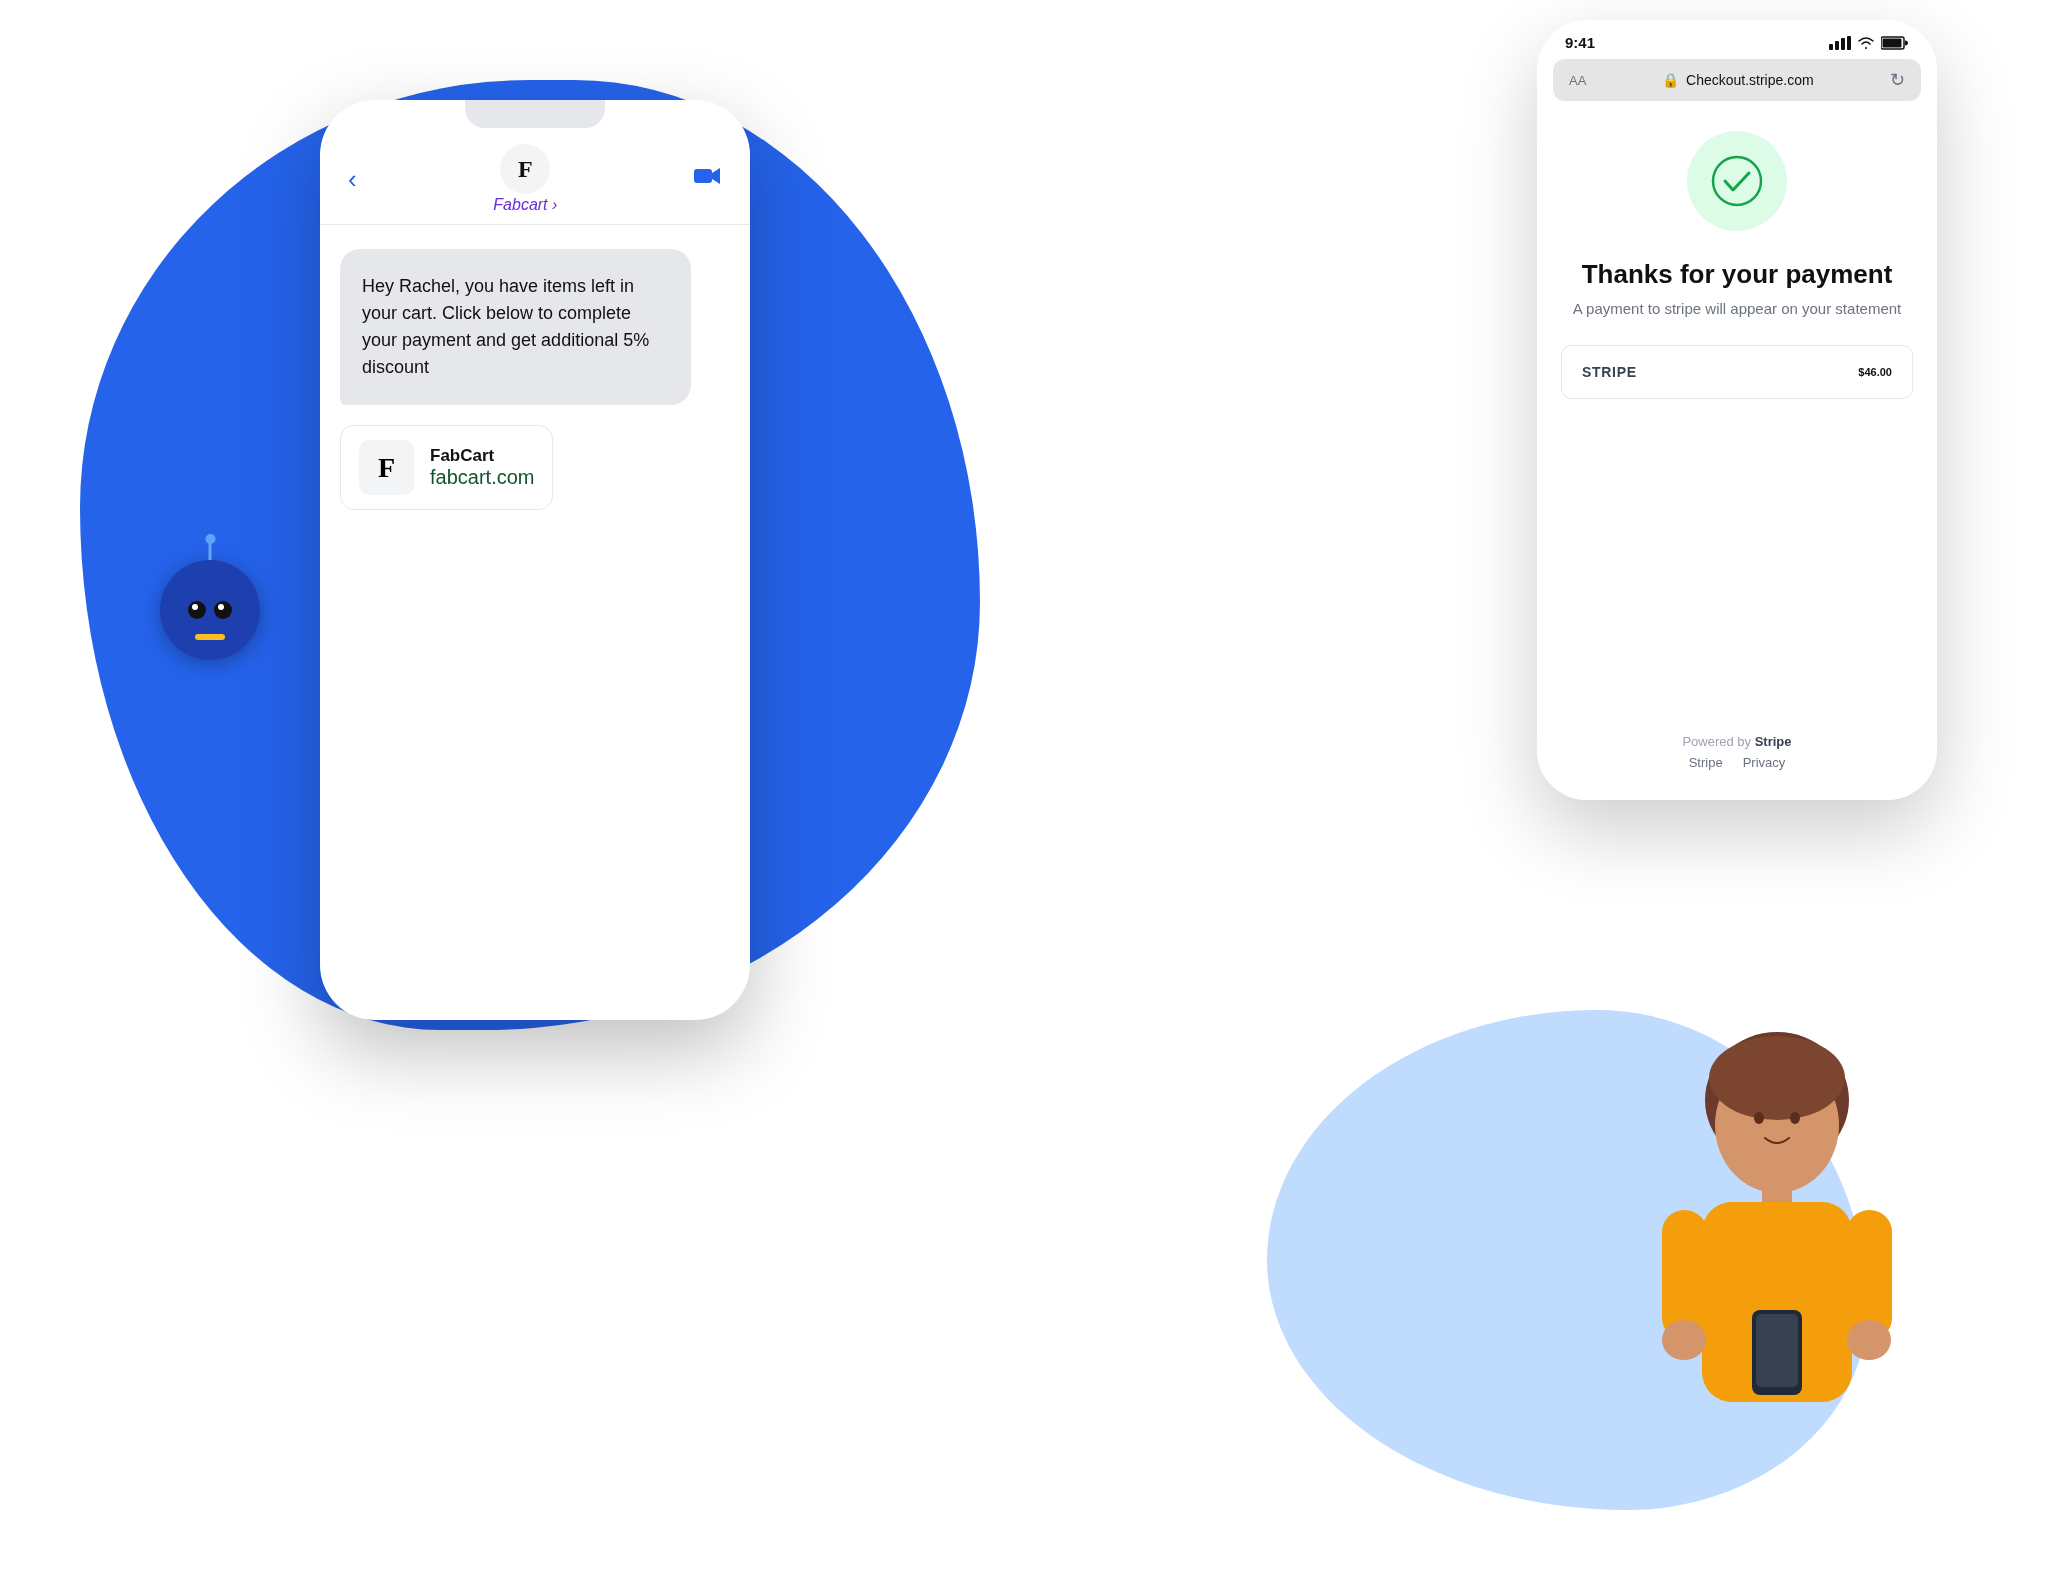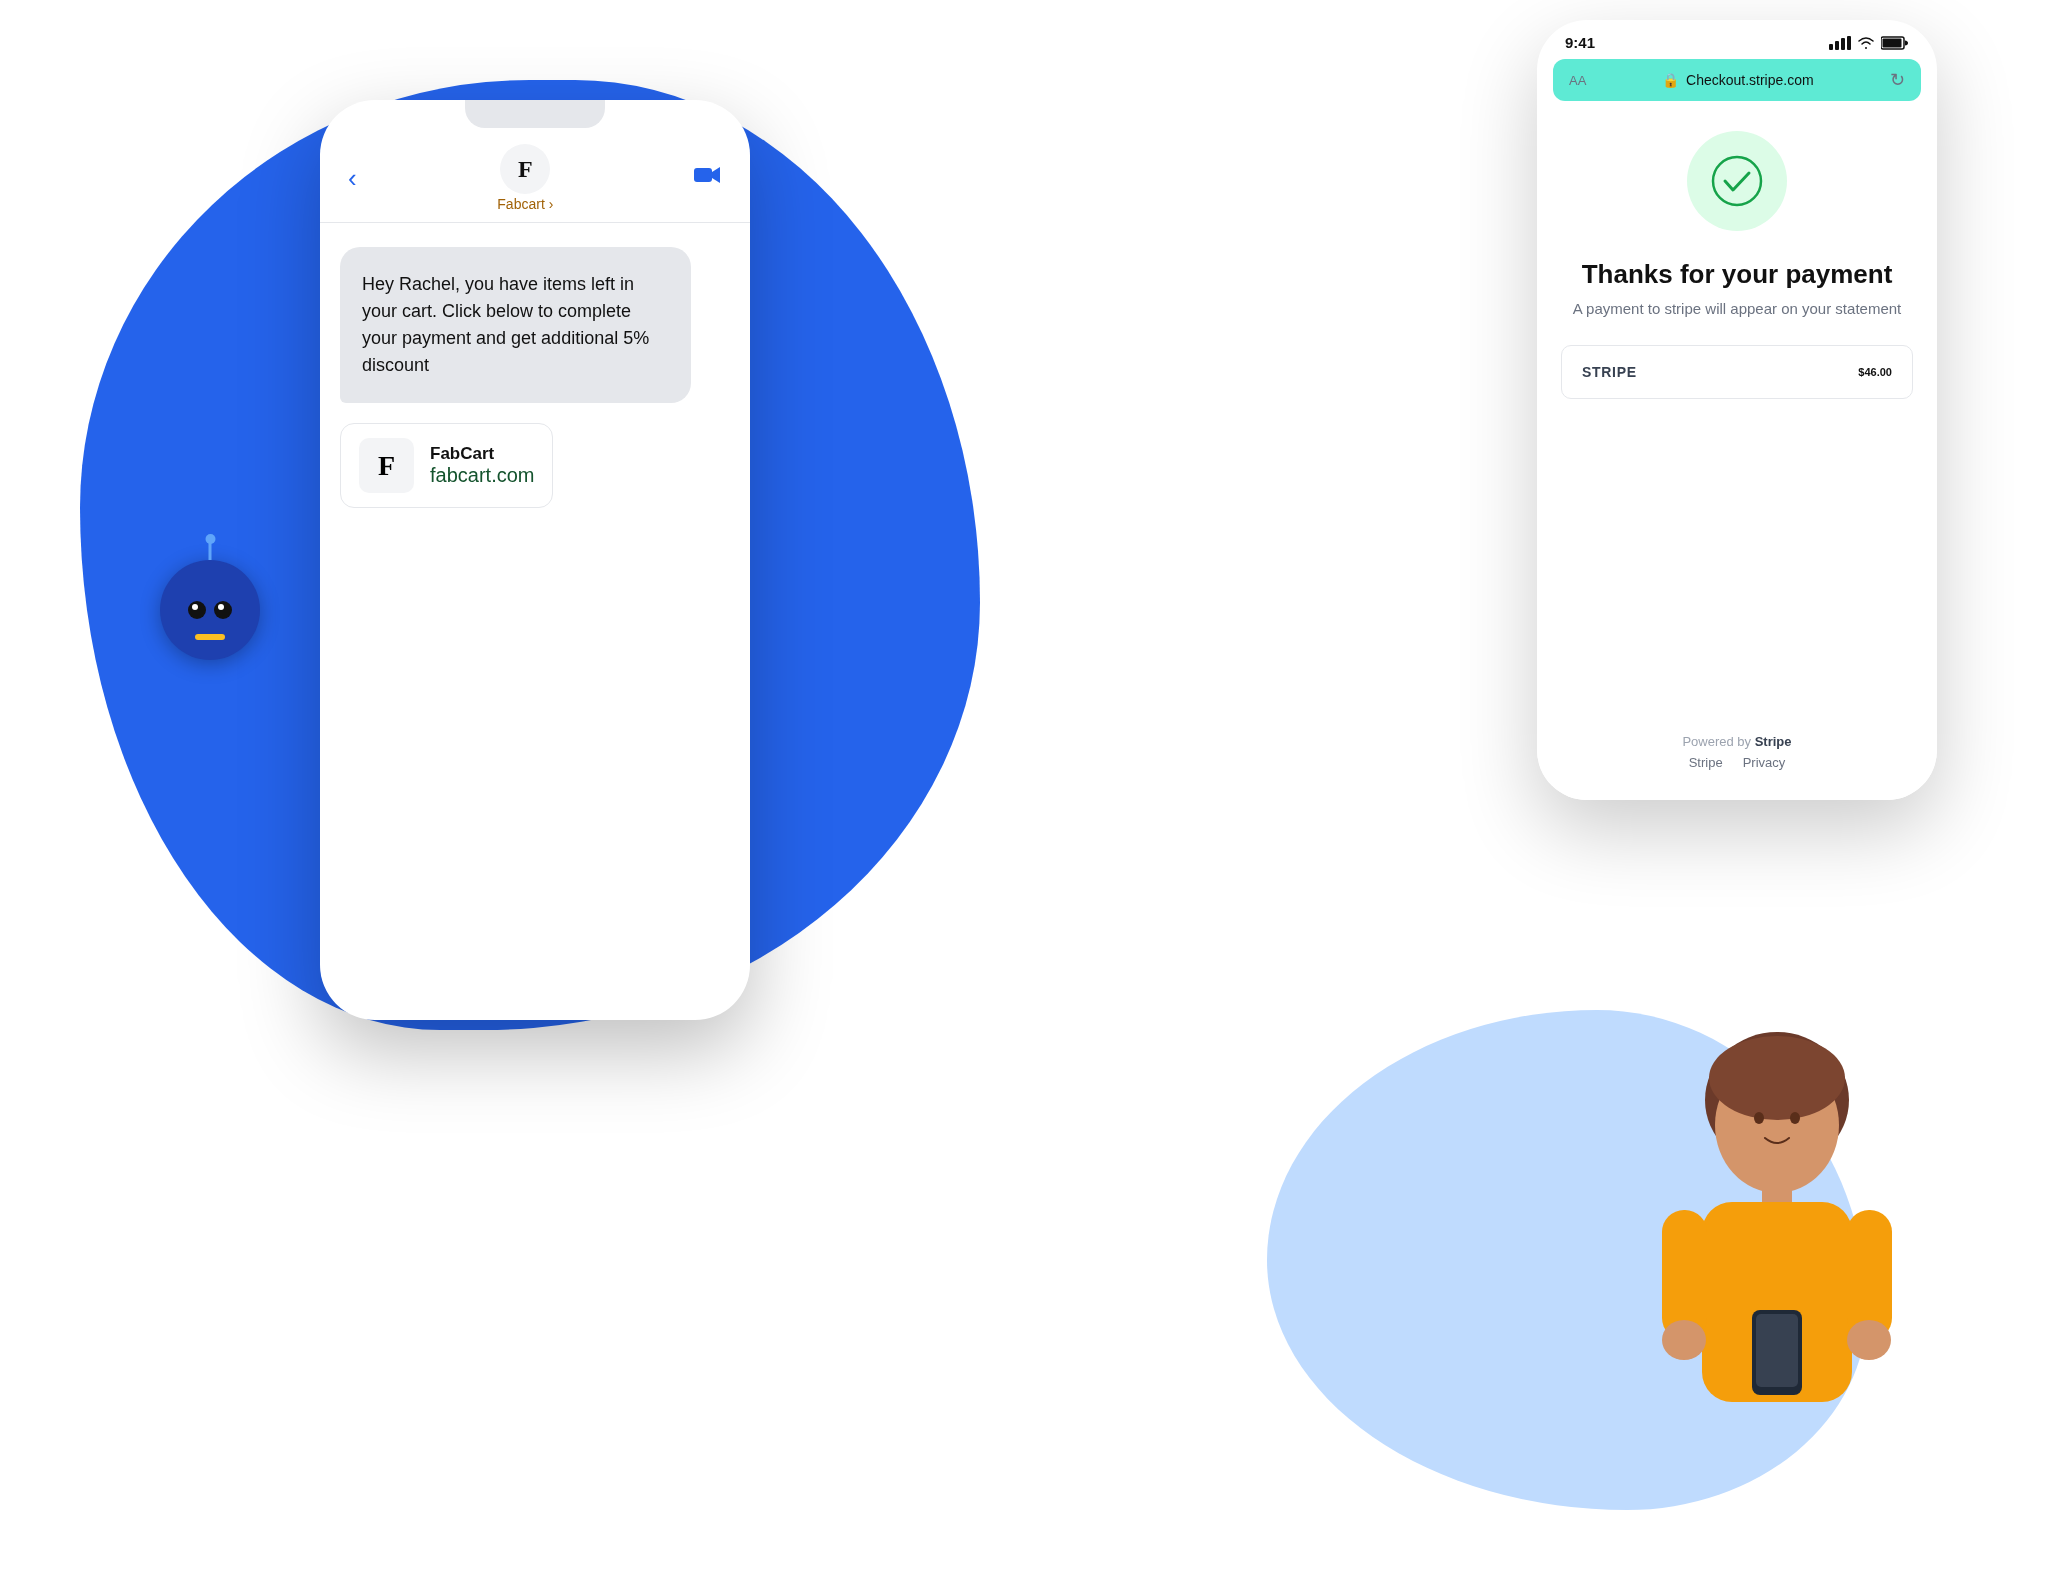--- a/index.html
+++ b/index.html
@@ -88,23 +88,24 @@
       display: flex;
       align-items: center;
       justify-content: center;
       font-size: 24px;
       font-weight: 700;
       color: #111;
       font-family: Georgia, serif;
     }
 
     .contact-name {
-      font-size: 14px;
-      color: #a16207;
+      font-size: 16px;
+      color: #6d28d9;
       margin-top: 2px;
+      font-style: italic;
     }
 
     .phone-video-icon {
       color: #2563eb;
       font-size: 22px;
     }
 
     .phone-messages {
       flex: 1;
       padding: 24px 20px;
@@ -272,21 +273,21 @@
     }
 
     .status-icons {
       display: flex;
       align-items: center;
       gap: 6px;
       font-size: 14px;
     }
 
     .stripe-browser-bar {
-      background: #5eead4;
+      background: #e5e5e5;
       margin: 0 16px 0;
       border-radius: 12px;
       padding: 10px 16px;
       display: flex;
       align-items: center;
       justify-content: space-between;
       font-size: 14px;
       color: #374151;
     }
 

